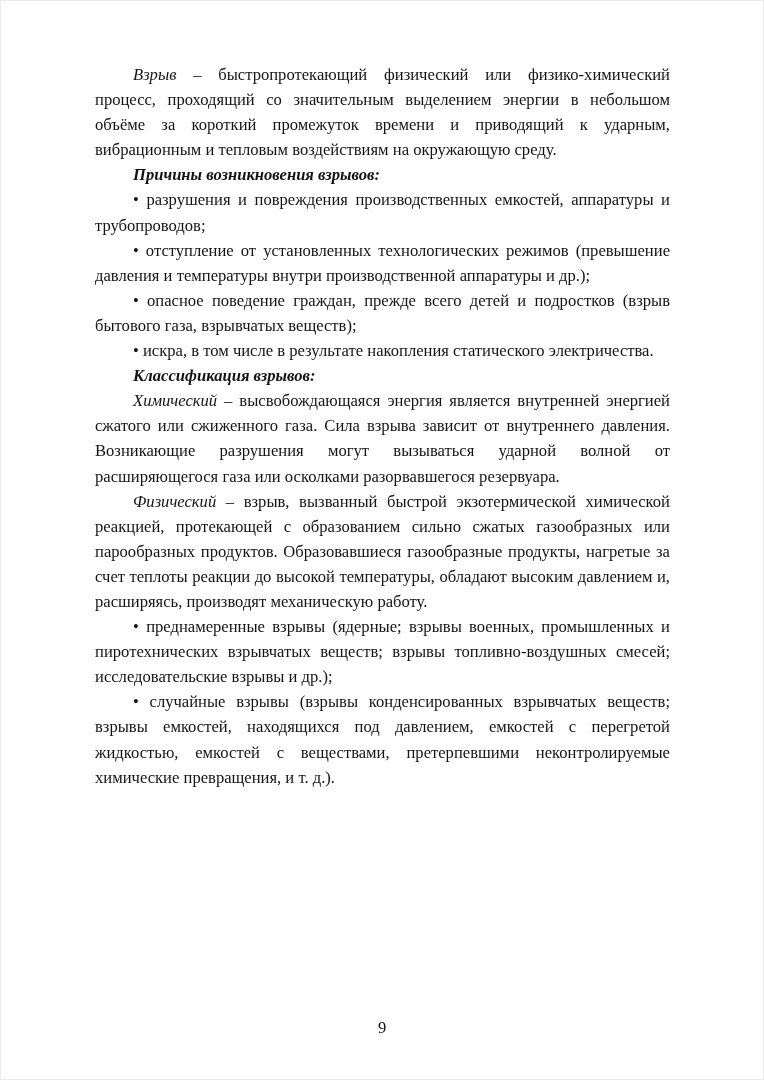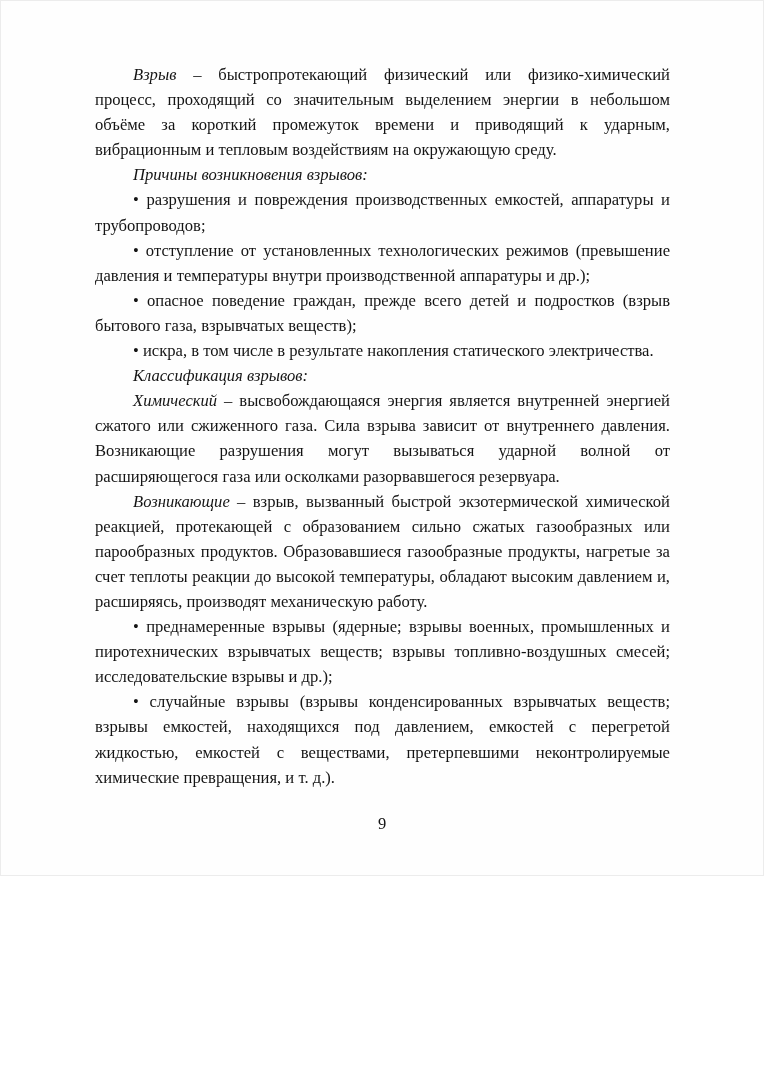--- a/index.html
+++ b/index.html
@@ -3,21 +3,21 @@
 <meta charset="utf-8">
 <style>
   html, body {
     margin: 0;
     padding: 0;
     background: #ffffff;
   }
   .page {
     position: relative;
     width: 764px;
-    height: 876px;
+    height: 1080px;
     background: #fefefe;
     box-sizing: border-box;
     box-shadow: inset 0 0 0 1px #ececec;
     overflow: hidden;
     font-family: "Liberation Serif", "DejaVu Serif", serif;
     color: #141414;
   }
   .content {
     position: absolute;
     left: 95px;
@@ -26,20 +26,21 @@
     font-size: 16.6px;
     line-height: 25.1px;
     text-align: justify;
   }
   .para {
     margin: 0;
     text-indent: 38px;
   }
   .para.heading {
     font-style: italic;
+    font-weight: bold;
   }
   .lead-italic {
     font-style: italic;
   }
   .bullet-marker {
     display: inline;
   }
   .page-number {
     position: absolute;
     left: 0;
@@ -67,21 +68,21 @@
 
     <p class="para"><span class="bullet-marker">•</span> <span>опасное поведение граждан, прежде всего детей и подростков (взрыв бытового газа, взрывчатых веществ);</span></p>
 
 
     <p class="para"><span class="bullet-marker">•</span> <span>искра, в том числе в результате накопления статического электричества.</span></p>
 
     <p class="para heading"><span>Классификация взрывов:</span></p>
 
     <p class="para"><span class="lead-italic">Химический</span><span> – высвобождающаяся энергия является внутренней энергией сжатого или сжиженного газа. Сила взрыва зависит от внутреннего давления. Возникающие разрушения могут вызываться ударной волной от расширяющегося газа или осколками разорвавшегося резервуара.</span></p>
 
-    <p class="para"><span class="lead-italic">Возникающие</span><span> – взрыв, вызванный быстрой экзотермической химической реакцией, протекающей с образованием сильно сжатых газообразных или парообразных продуктов. Образовавшиеся газообразные продукты, нагретые за счет теплоты реакции до высокой температуры, обладают высоким давлением и, расширяясь, производят механическую работу.</span></p>
+    <p class="para"><span class="lead-italic">Физический</span><span> – взрыв, вызванный быстрой экзотермической химической реакцией, протекающей с образованием сильно сжатых газообразных или парообразных продуктов. Образовавшиеся газообразные продукты, нагретые за счет теплоты реакции до высокой температуры, обладают высоким давлением и, расширяясь, производят механическую работу.</span></p>
 
 
 
     <p class="para"><span class="bullet-marker">•</span> <span>преднамеренные взрывы (ядерные; взрывы военных, промышленных и пиротехнических взрывчатых веществ; взрывы топливно-воздушных смесей; исследовательские взрывы и др.);</span></p>
 
     <p class="para"><span class="bullet-marker">•</span> <span>случайные взрывы (взрывы конденсированных взрывчатых веществ; взрывы емкостей, находящихся под давлением, емкостей с перегретой жидкостью, емкостей с веществами, претерпевшими неконтролируемые химические превращения, и т. д.).</span></p>
 
   </div>
 
   <div class="page-number">9</div>

